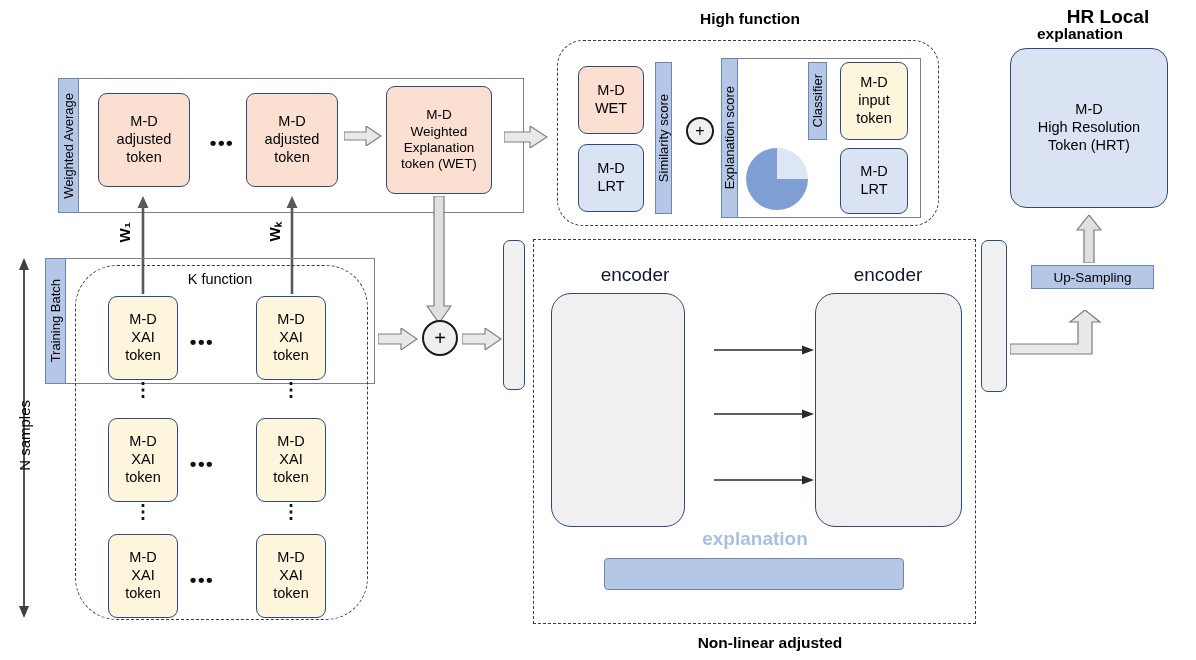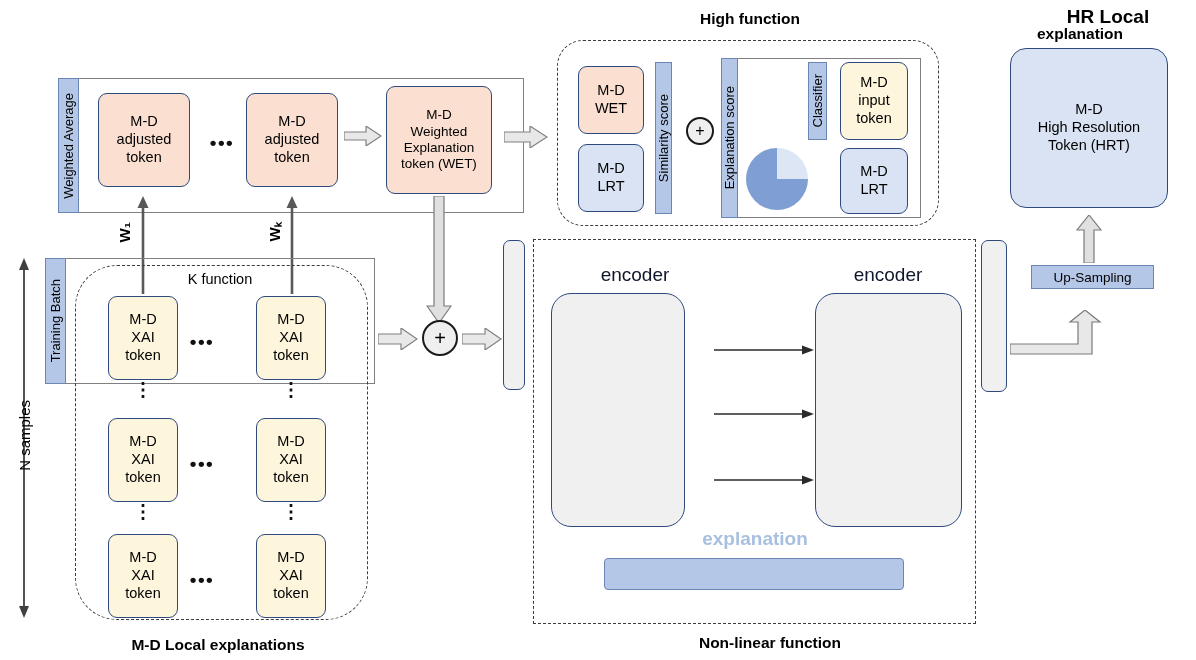--- a/index.html
+++ b/index.html
@@ -75,23 +75,22 @@
 <body>
 
 <div id="stage">
 
 
   <div class="abs title-bold" style="left:640px;top:10px;width:220px;font-size:15.5px;">High function</div>
 
   <div class="abs title-bold" style="left:1028px;top:6px;width:160px;font-size:19px;">HR Local</div>
   <div class="abs title-bold" style="left:1000px;top:25px;width:160px;font-size:15.5px;">explanation</div>
 
-  <div class="abs title-bold" style="left:78px;top:636px;width:280px;font-size:15.5px;">M-D Local explanations</div>
-
-  <div class="abs title-bold" style="left:650px;top:634px;width:240px;font-size:15.5px;">Non-linear function</div>
+
+  <div class="abs title-bold" style="left:650px;top:634px;width:240px;font-size:15.5px;">Non-linear adjusted</div>
 
   <div class="abs rect-solid" style="left:58px;top:78px;width:466px;height:135px;"></div>
 
   <div class="abs vstrip" style="left:58px;top:78px;width:21px;height:135px;">
     <span>Weighted Average</span>
   </div>
 
   <div class="abs tok peach" style="left:98px;top:93px;width:92px;height:94px;">
     <div style="white-space:pre-line;">M-D
 adjusted

